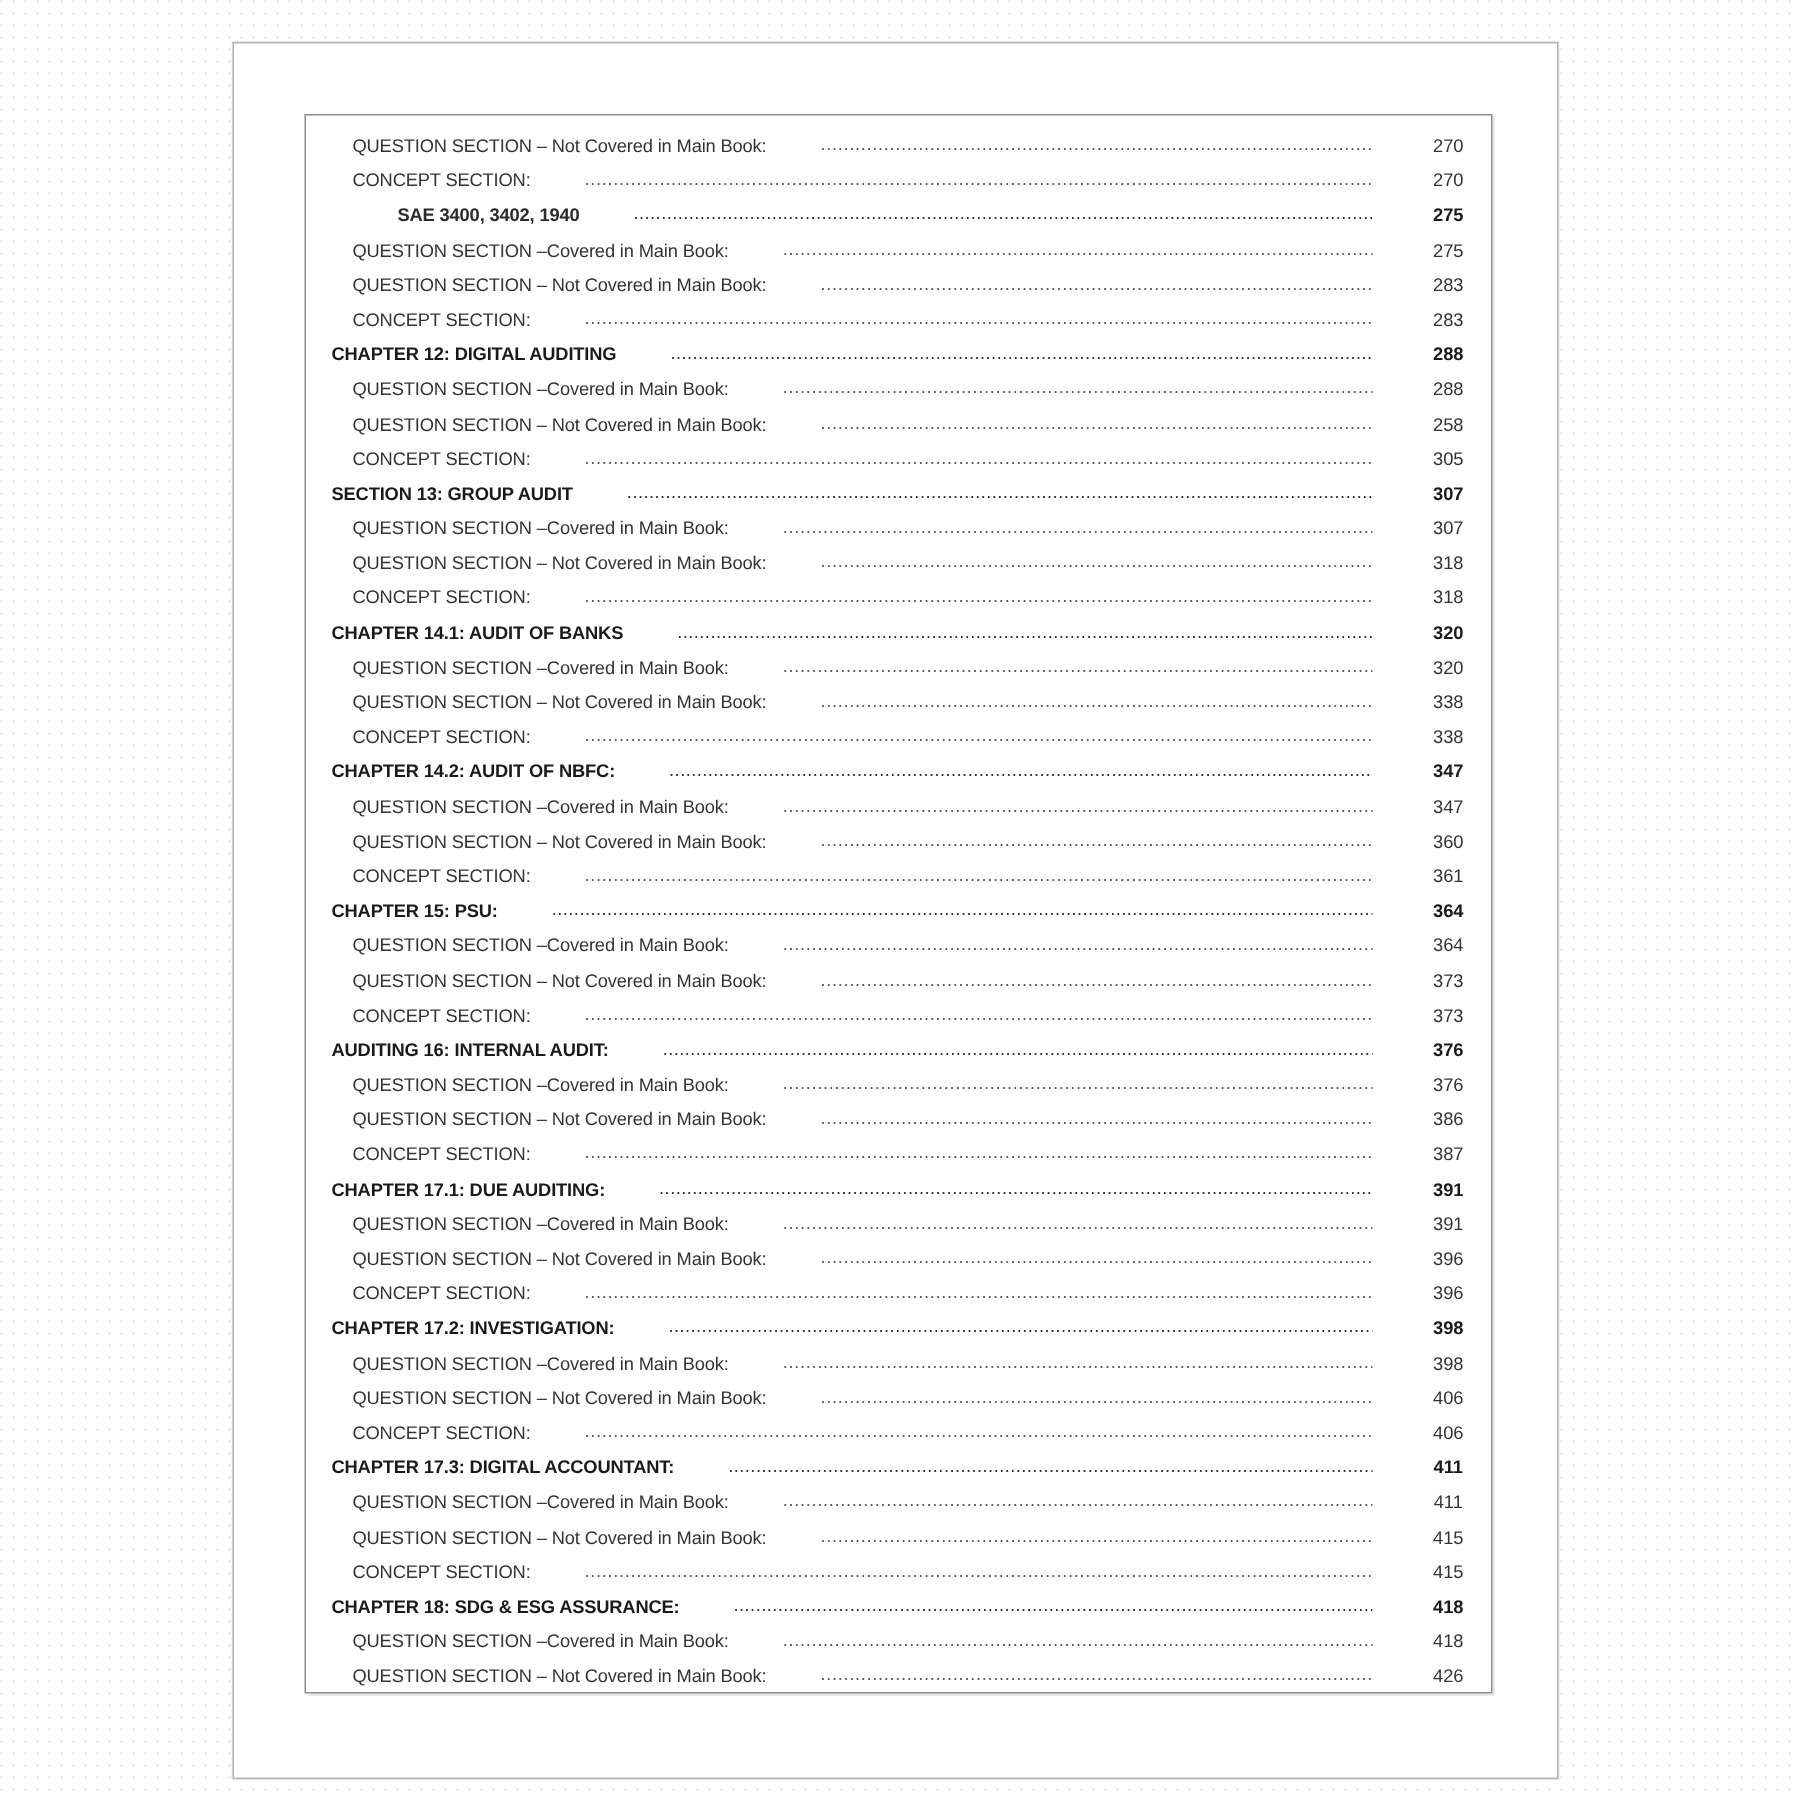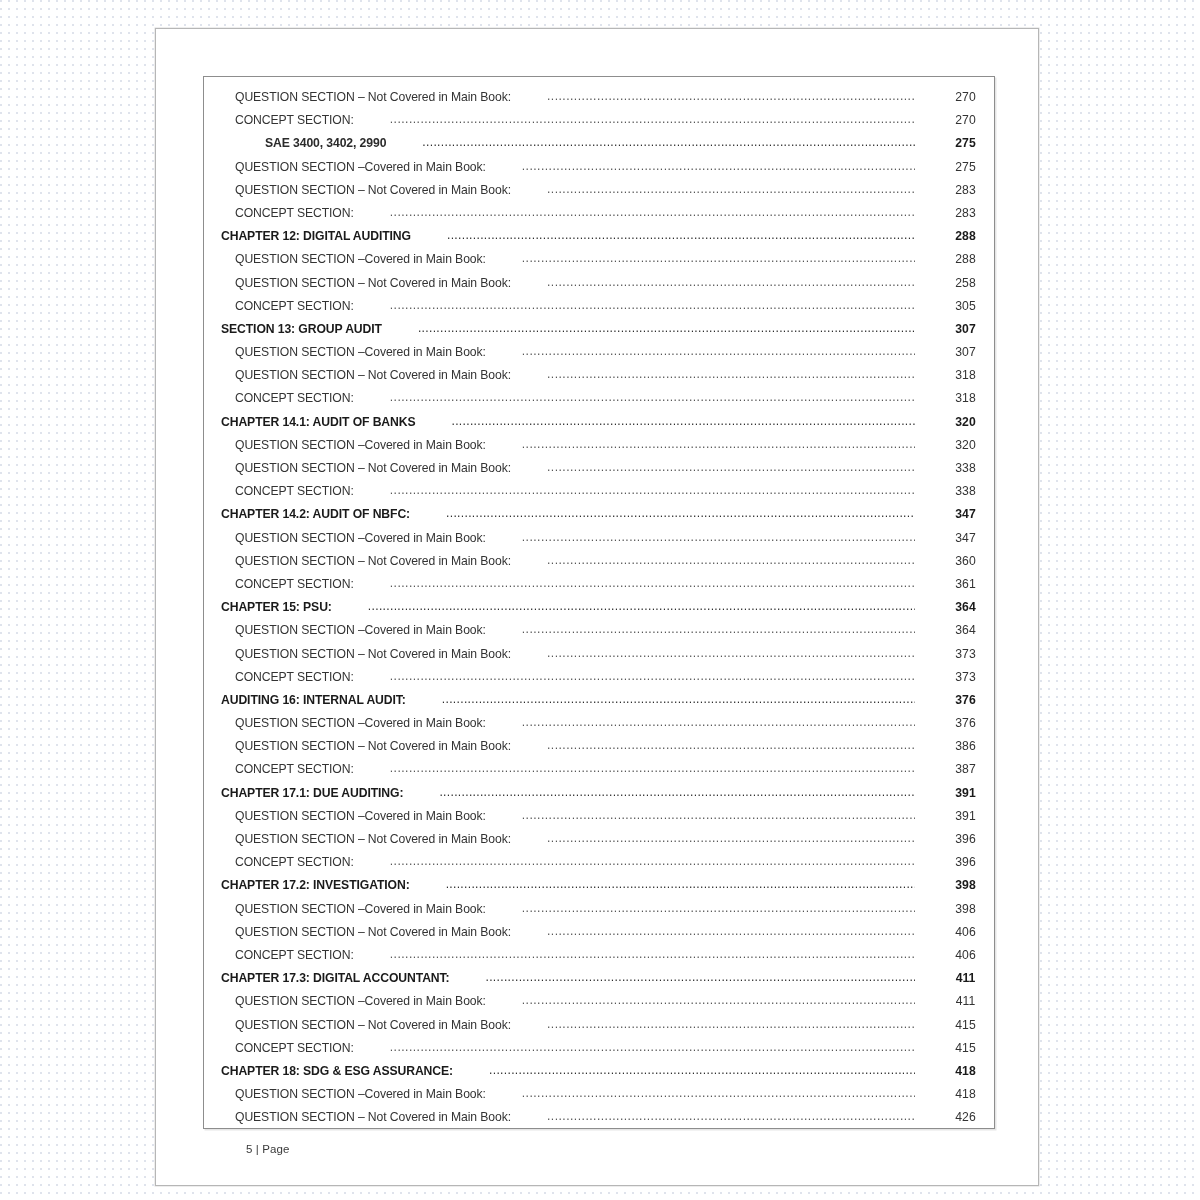--- a/index.html
+++ b/index.html
@@ -140,21 +140,21 @@
           <span class="toc-label">QUESTION SECTION – Not Covered in Main Book:</span>
           <span class="toc-dots"></span>
           <span class="toc-page">270</span>
         </li>
         <li class="toc-row level-sub">
           <span class="toc-label">CONCEPT SECTION: </span>
           <span class="toc-dots"></span>
           <span class="toc-page">270</span>
         </li>
         <li class="toc-row level-chapter">
-          <span class="toc-extra">SAE 3400, 3402, 2990 </span>
+          <span class="toc-extra">SAE 3400, 3402, 1940 </span>
           <span class="toc-dots"></span>
           <span class="toc-page">275</span>
         </li>
         <li class="toc-row level-sub">
           <span class="toc-label">QUESTION SECTION –Covered in Main Book: </span>
           <span class="toc-dots"></span>
           <span class="toc-page">275</span>
         </li>
         <li class="toc-row level-sub">
           <span class="toc-label">QUESTION SECTION – Not Covered in Main Book:</span>
@@ -357,17 +357,14 @@
           <span class="toc-page">418</span>
         </li>
         <li class="toc-row level-sub">
           <span class="toc-label">QUESTION SECTION – Not Covered in Main Book:</span>
           <span class="toc-dots"></span>
           <span class="toc-page">426</span>
         </li>
       </ul>
   </div>
 
-  <div id="page-footer">
-    <span id="footer-text">5 | Page</span>
-  </div>
 
 </div>
 
 </body></html>

